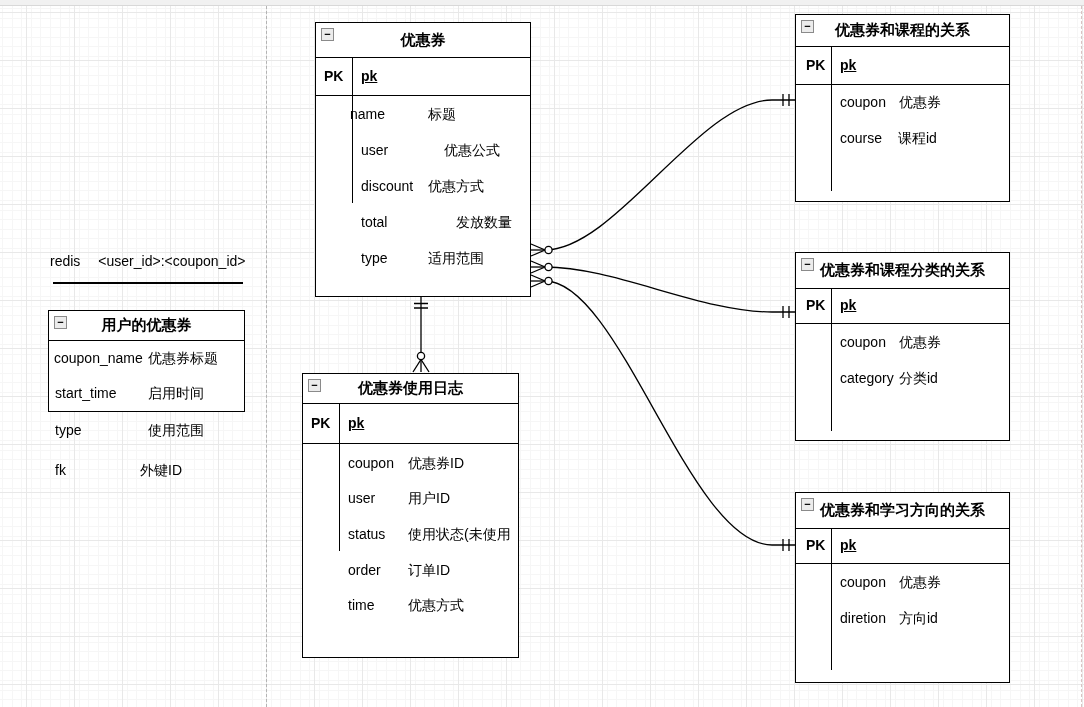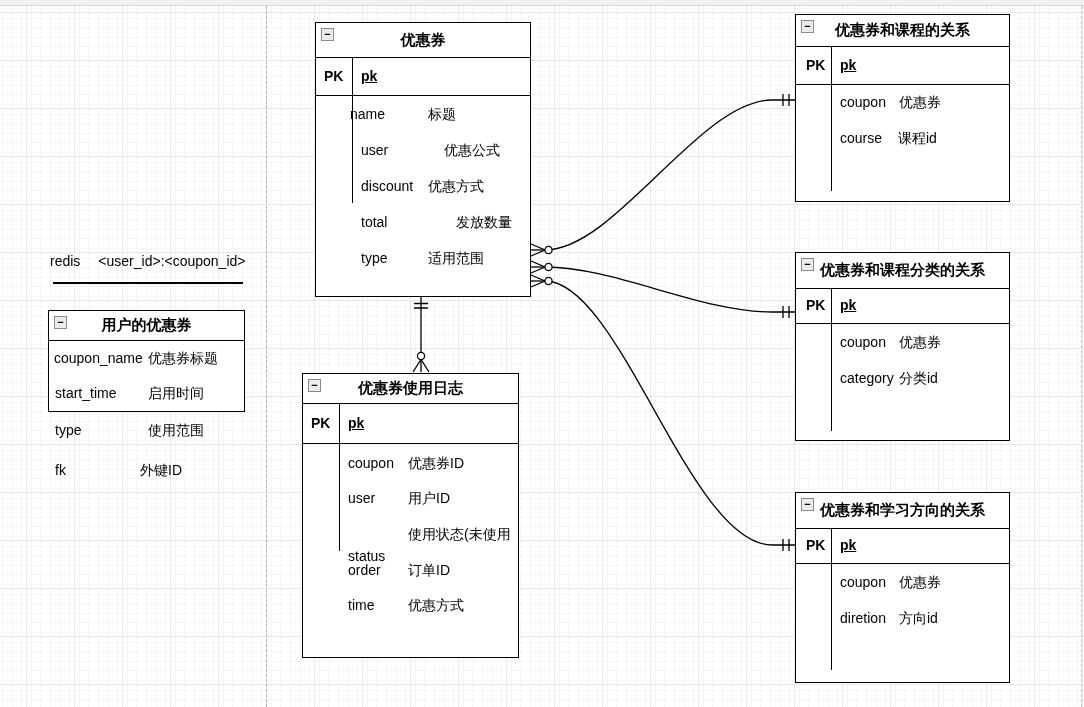--- a/index.html
+++ b/index.html
@@ -177,21 +177,21 @@
   <div class="coldiv" style="left:36px;top:30px;height:147px;"></div>
   <div class="row" style="top:79px;">
       <span class="fname" style="left:45px;">coupon</span>
       <span class="fdesc" style="left:105px;">优惠券ID</span>
     </div>
   <div class="row" style="top:114px;">
       <span class="fname" style="left:45px;">user</span>
       <span class="fdesc" style="left:105px;">用户ID</span>
     </div>
   <div class="row" style="top:150px;">
-      <span class="fname" style="left:45px;margin-top:22px;">status</span>
+      <span class="fname" style="left:45px;">status</span>
       <span class="fdesc" style="left:105px;">使用状态(未使用</span>
     </div>
   <div class="row" style="top:186px;">
       <span class="fname" style="left:45px;">order</span>
       <span class="fdesc" style="left:105px;">订单ID</span>
     </div>
   <div class="row" style="top:221px;">
       <span class="fname" style="left:45px;">time</span>
       <span class="fdesc" style="left:105px;">优惠方式</span>
     </div>

